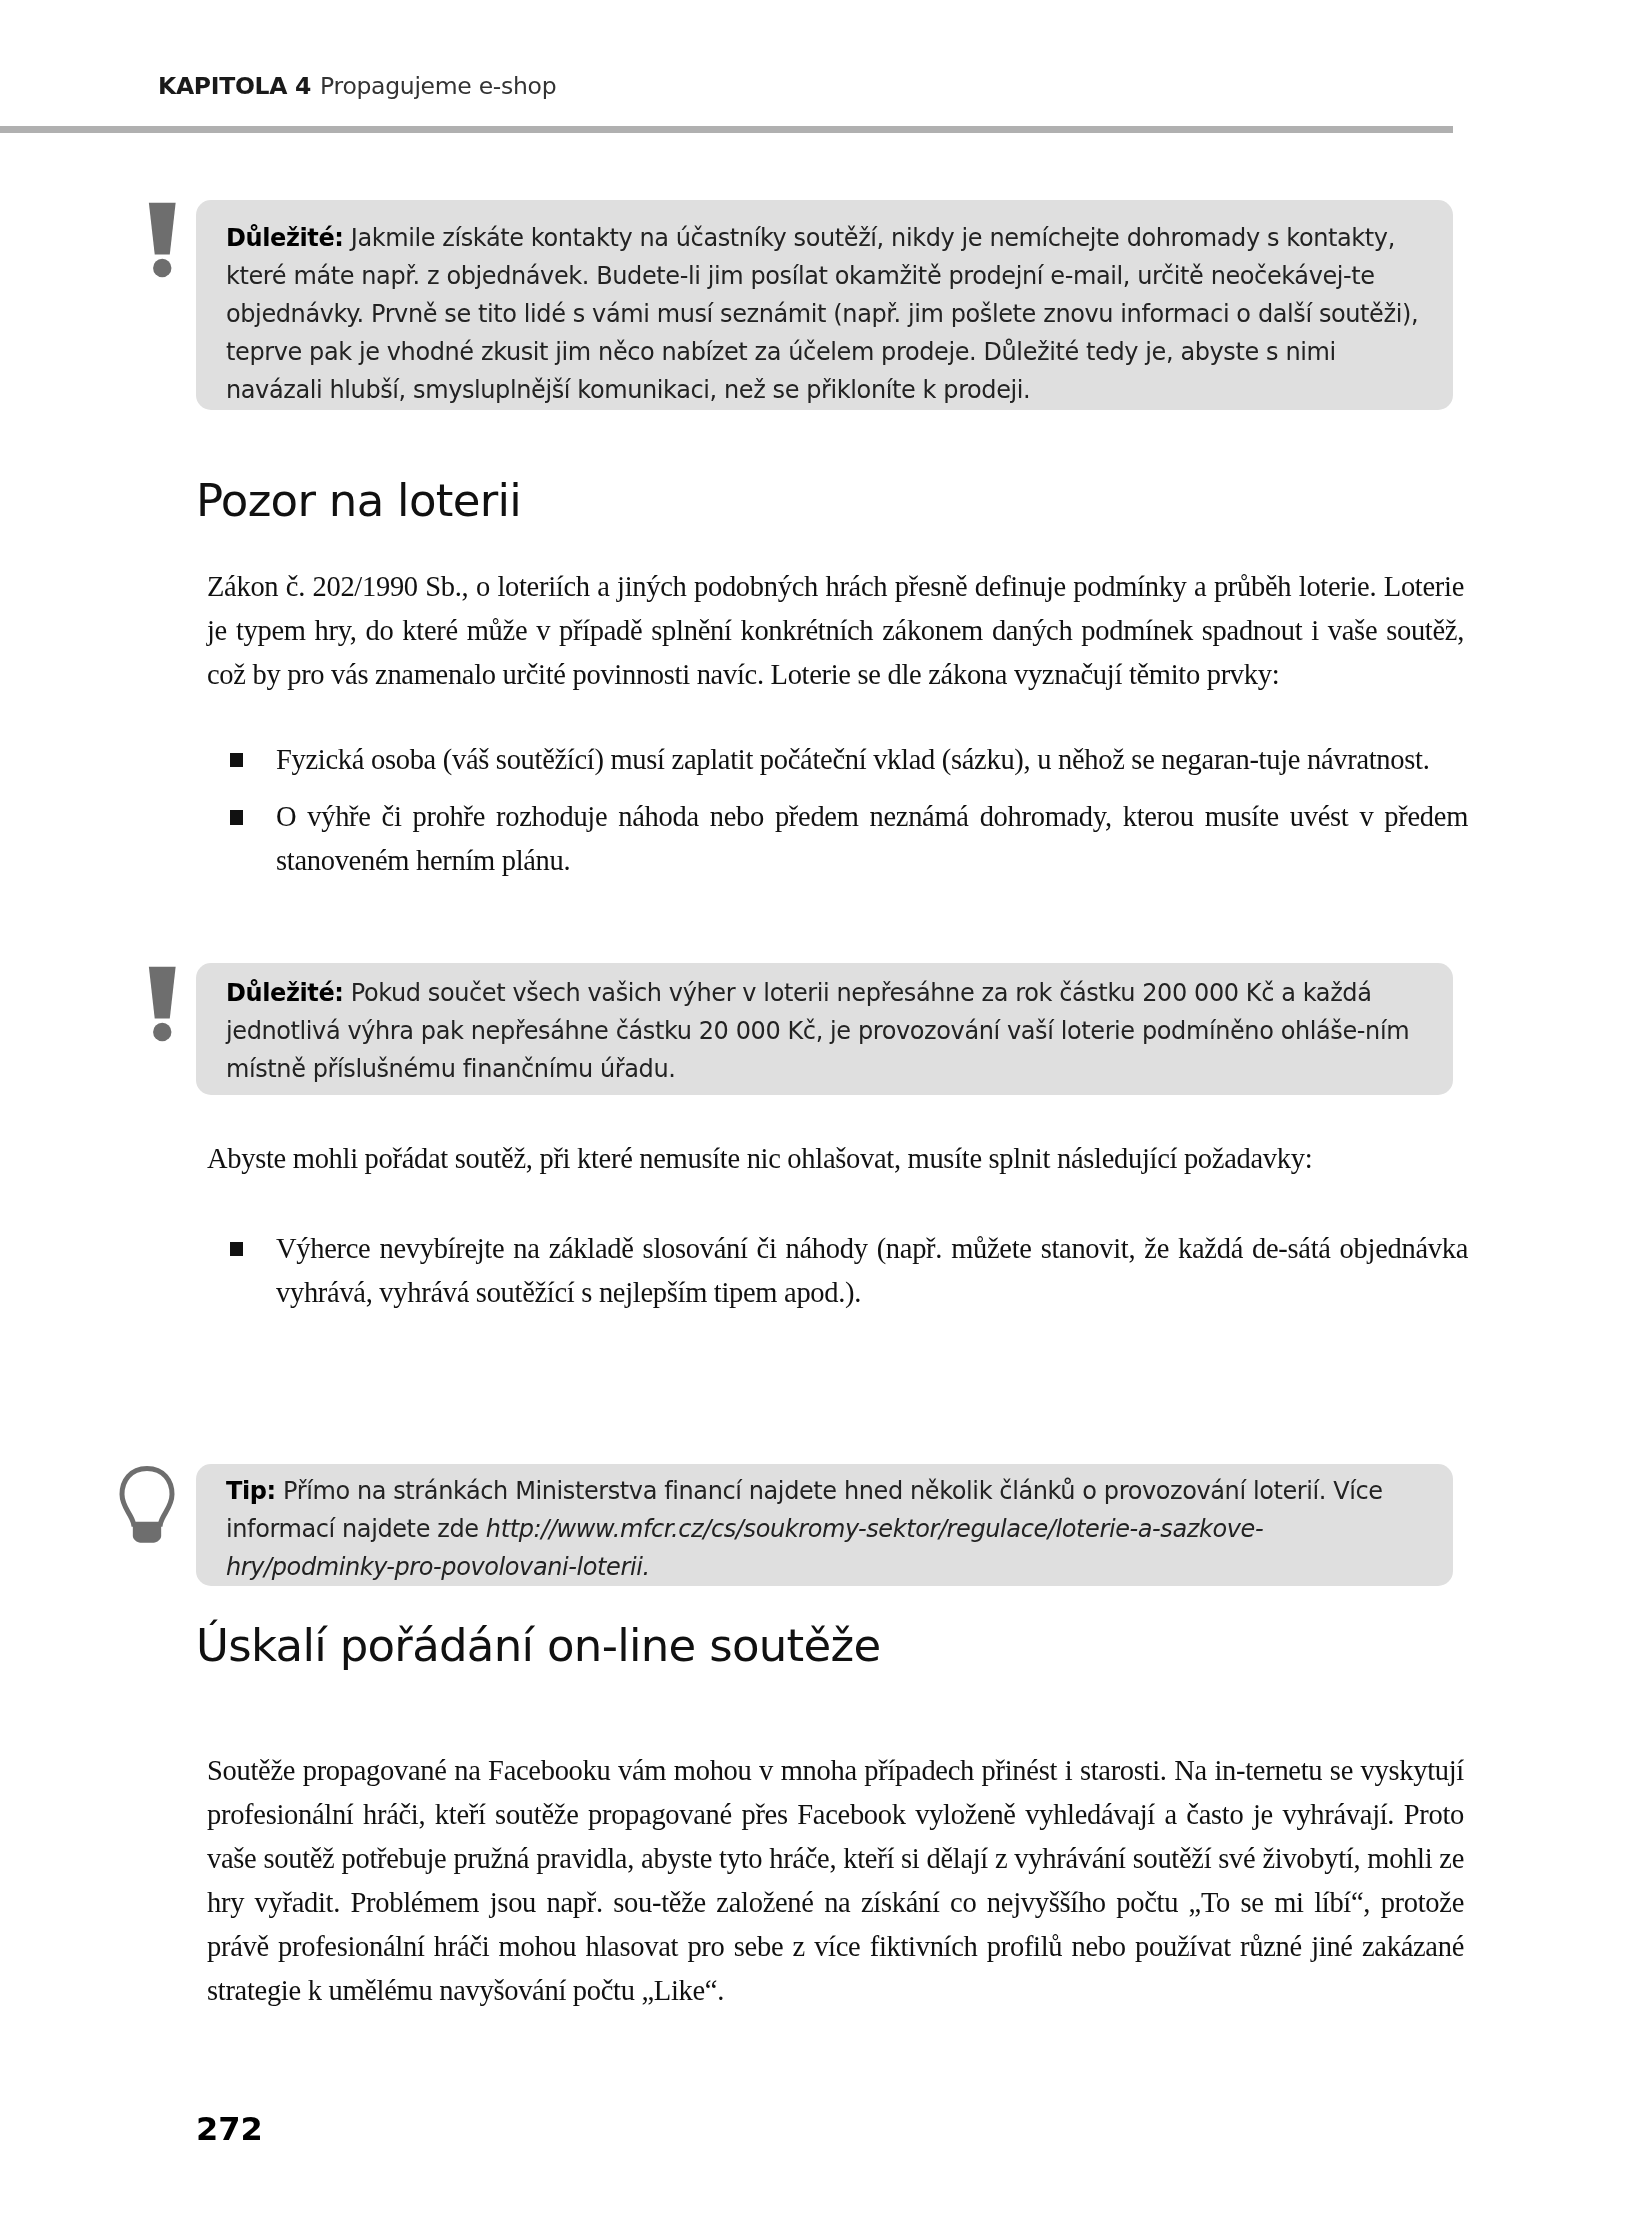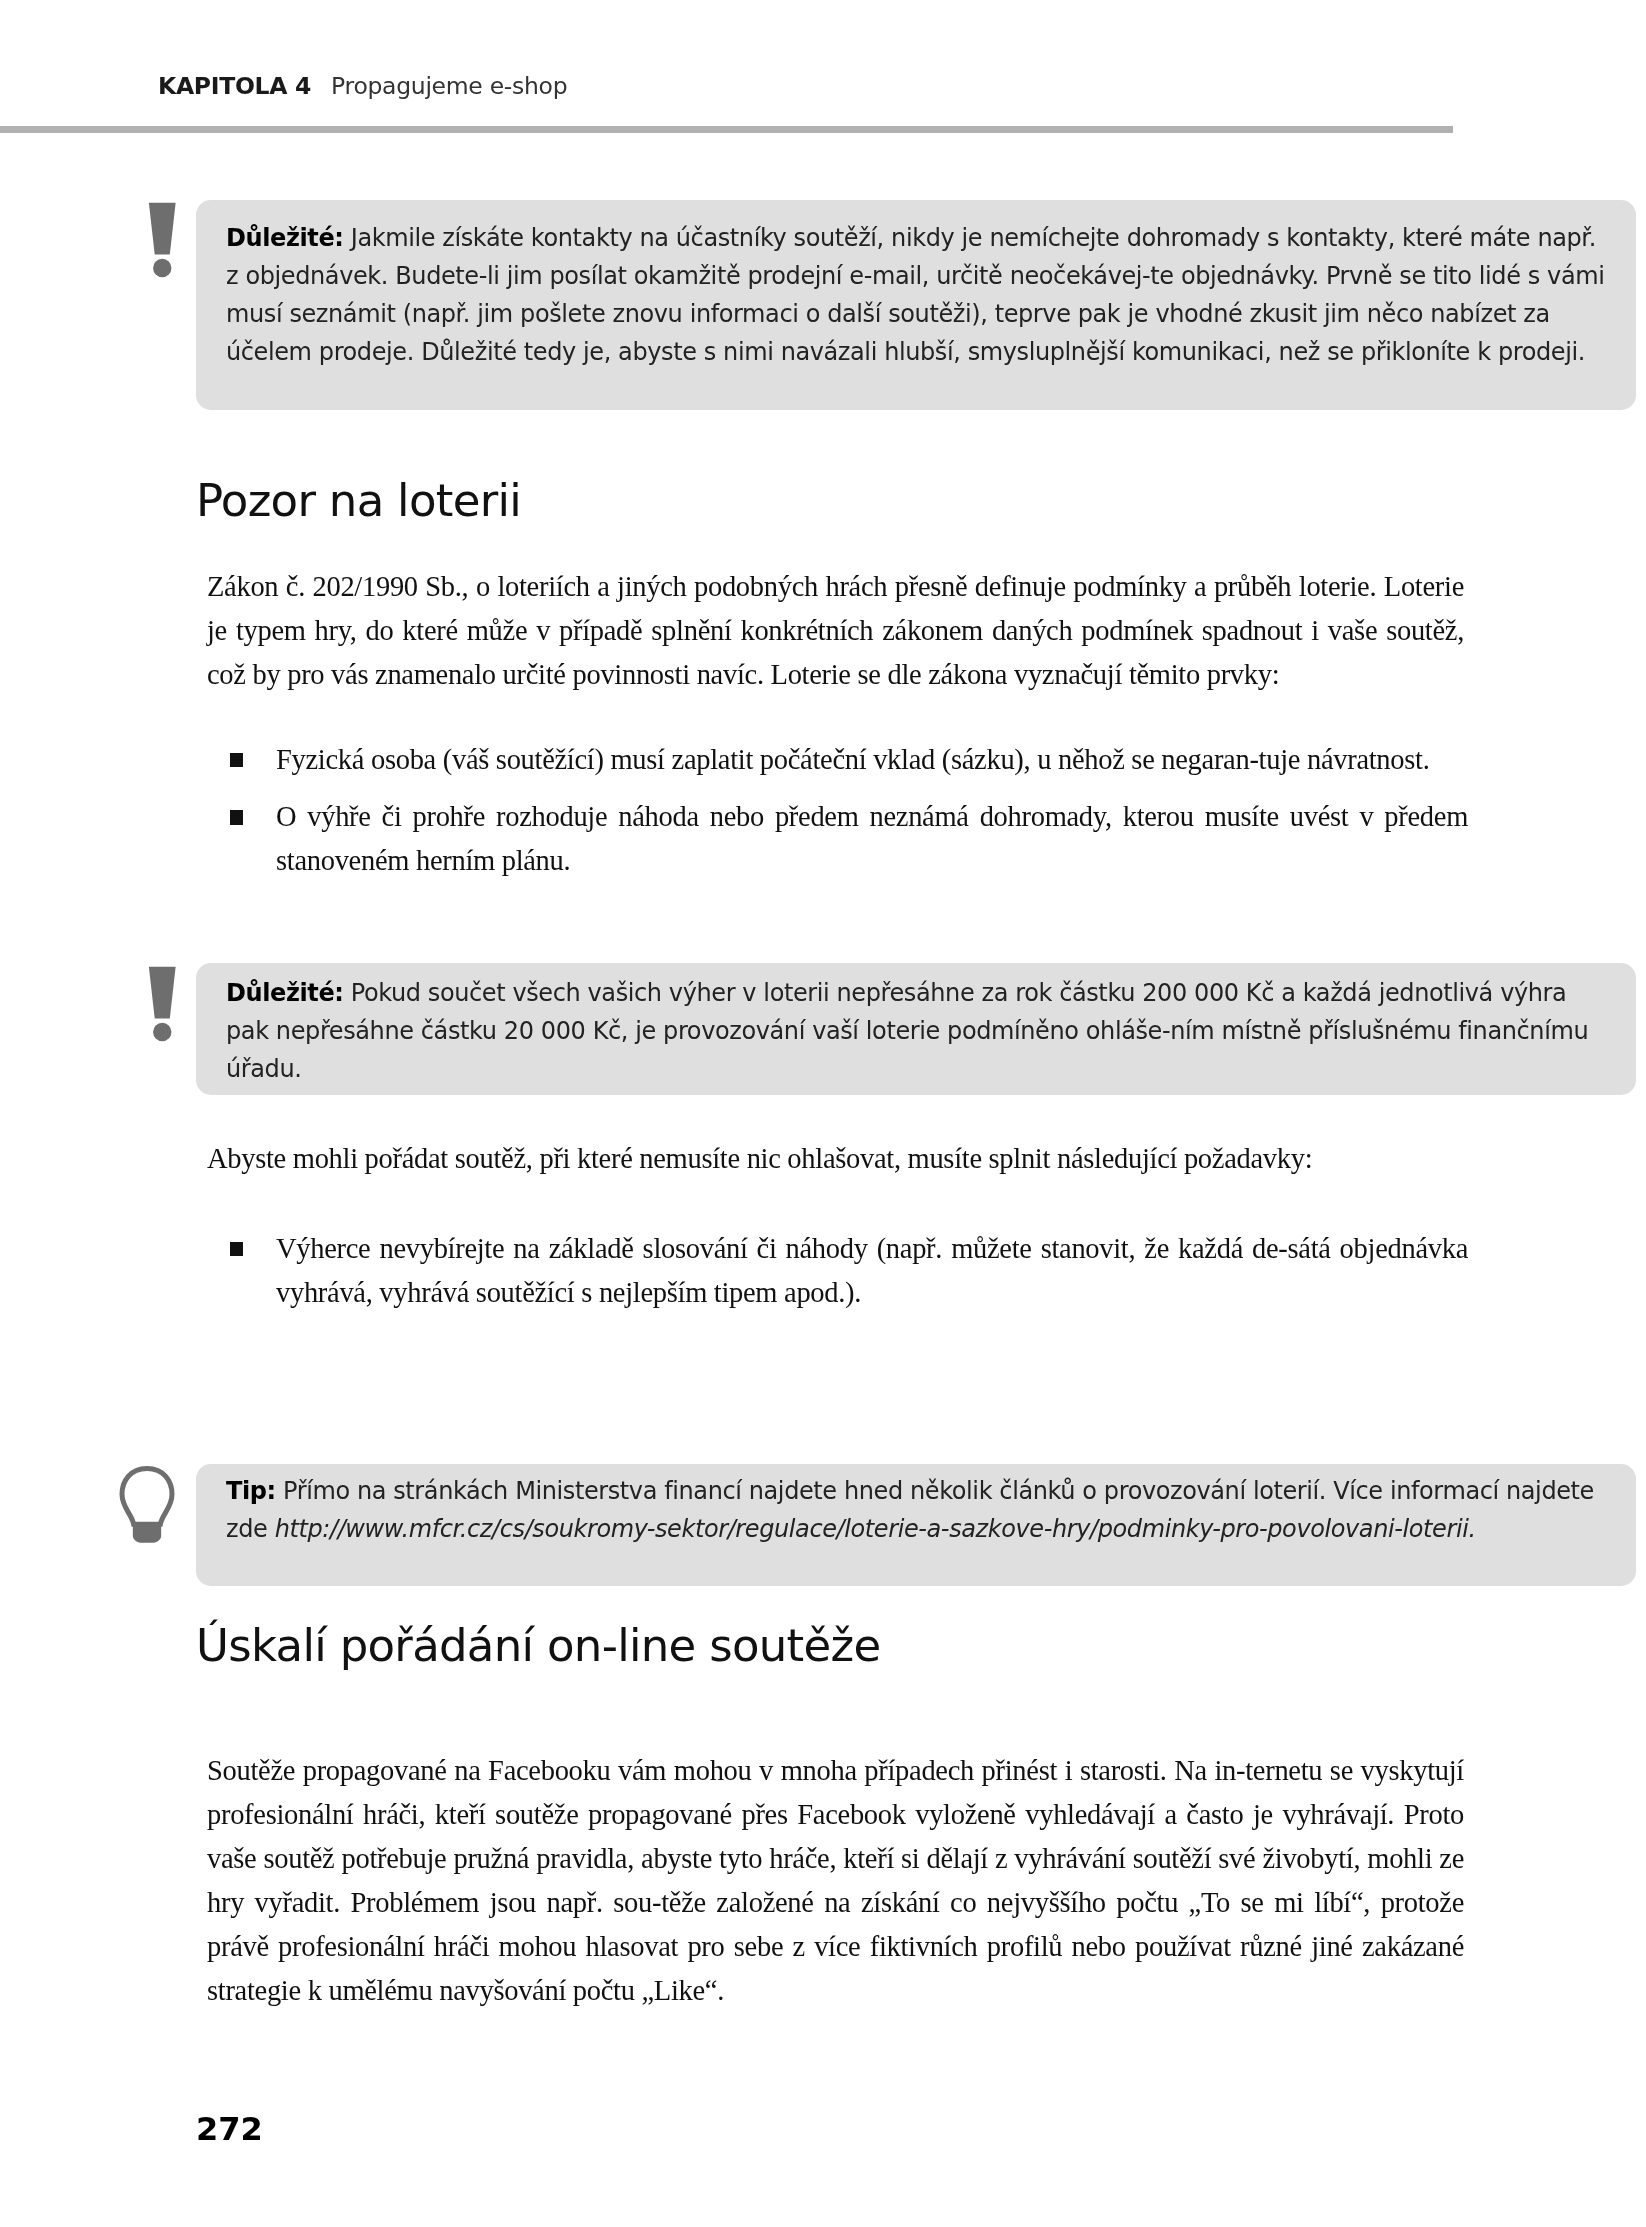--- a/index.html
+++ b/index.html
@@ -2,24 +2,24 @@
 <html style="font-size:13.4px"><head>
   <meta charset="utf-8">
   <style>
     html, body { margin: 0; padding: 0; background: #ffffff; }
     body { width: 1646px; height: 2227px; position: relative; overflow: hidden; color: #1a1a1a; }
     .sans { font-family: "DejaVu Sans", "Liberation Sans", sans-serif; }
     .serif { font-family: "Liberation Serif", "DejaVu Serif", serif; }
 
     .running-head { position: absolute; left: 158px; top: 72px; font-size: 23.5px; letter-spacing: -0.3px; }
     .running-head .chap { font-weight: bold; text-align: right; }
-    .running-head .title { font-weight: normal; color: #333; margin-left: 20px; }
+    .running-head .title { font-weight: normal; color: #333; margin-left: 9px; }
     .head-rule { position: absolute; left: 0; top: 126px; width: 1453px; height: 6.7px; background: #b0b0b0; }
 
-    .callout { position: absolute; left: 196px; width: 1440px; background: #dfdfdf; border-radius: 15px;
+    .callout { position: absolute; left: 196px; width: 1257px; background: #dfdfdf; border-radius: 15px;
                box-sizing: border-box; padding: 17px 30px 15px 30px; font-size: 24px; line-height: 38px;
                color: #222; letter-spacing: -0.4px; }
     .callout b { font-weight: bold; color: #000; }
     .callout i { font-style: italic; }
     .callout-icon { position: absolute; }
 
     .h2 { position: absolute; left: 196px; font-size: 45px; font-weight: normal; letter-spacing: -0.7px; color: #111; margin: 0; }
 
     .para { position: absolute; left: 196px; width: 1257px; font-size: 28.5px; line-height: 44px;
             text-align: justify; color: #111; letter-spacing: -0.3px; margin: 11px; }

